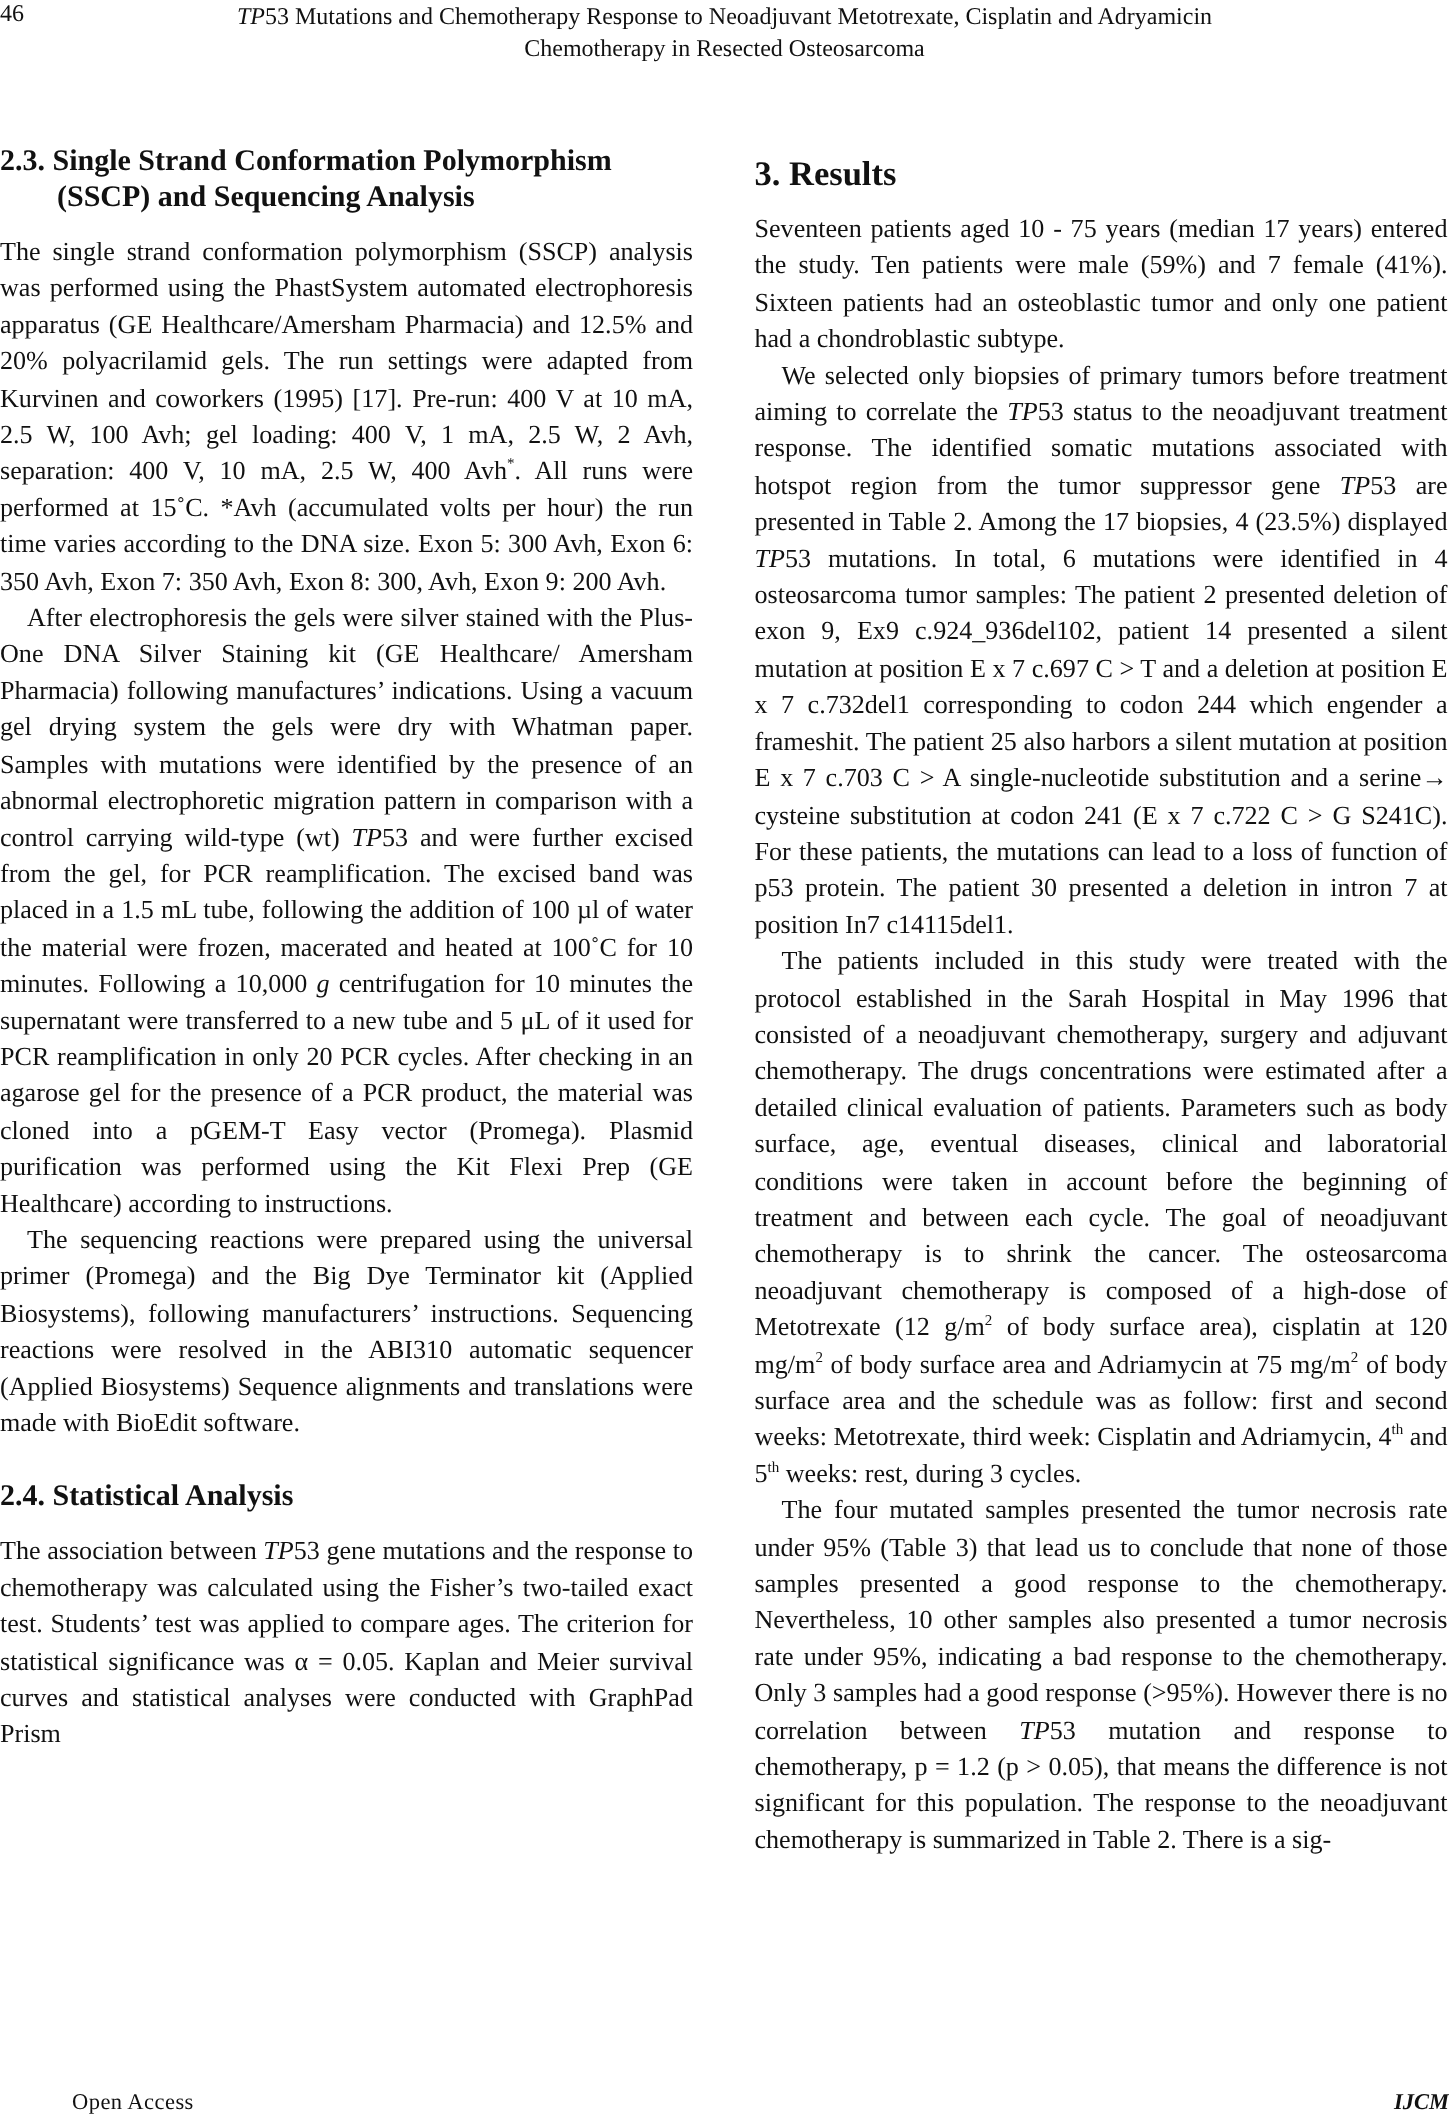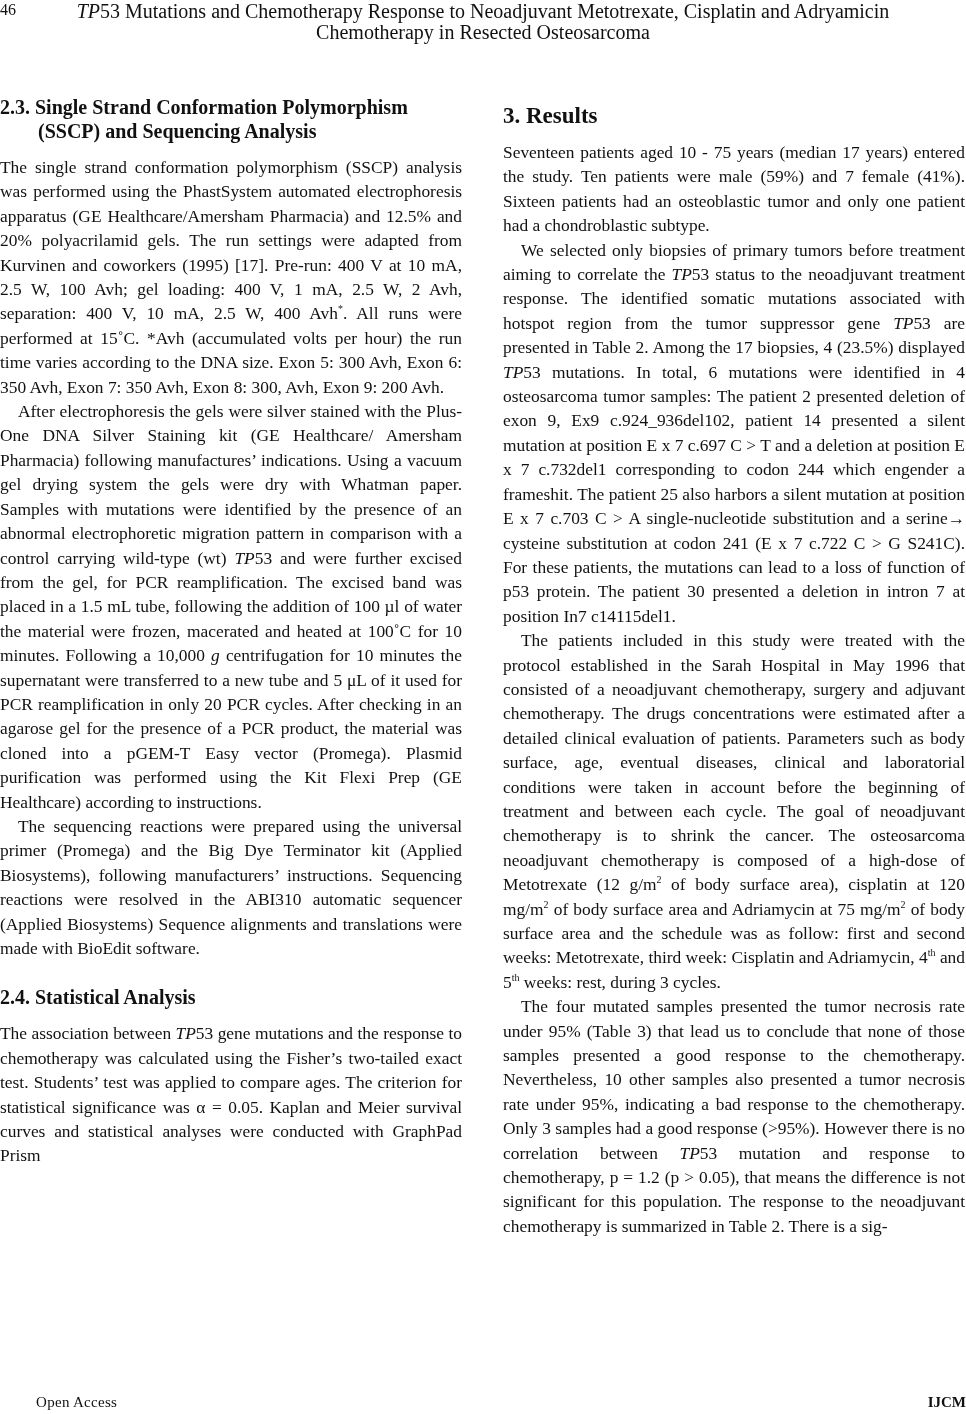--- a/index.html
+++ b/index.html
@@ -2,38 +2,38 @@
 <html><head>
 <meta charset="utf-8">
 <style>
   html, body { margin: 0; padding: 0; background: #ffffff; }
   body {
     width: 966px; height: 1414px; position: relative; overflow: hidden;
     font-family: "Liberation Serif", "DejaVu Serif", serif; color: #111;
   }
   .header { position: absolute; top: 0; left: 0; width: 966px; height: 44px; }
   .page-num { position: absolute; left: 0; top: 1px; font-size: 16px; }
-  .running-title { position: absolute; left: 60px; right: 60px; top: 1px; text-align: center; font-size: 20px; line-height: 21px; }
+  .running-title { position: absolute; left: 60px; right: 60px; top: 1px; text-align: center; font-size: 16px; line-height: 21px; }
   .col { position: absolute; top: 70px; width: 462px; font-size: 17.4px; line-height: 24.4px; }
   .col-left { left: 0; }
   .col-right { left: 503px; top: 74px; }
   p { margin: 0; text-align: justify; hyphens: none; }
   p.indent { text-indent: 18px; }
   h2 { font-size: 20px; font-weight: bold; margin: 0; line-height: 24px; }
   h2.sub { padding-left: 38px; text-indent: -38px; }
   h2.results { font-size: 23px; margin: 30px 0 12px 0; }
   .gap-before { margin-top: 25px; }
   .gap-after { margin-bottom: 12px; }
   i { font-style: italic; }
   b { font-weight: normal; }
   sup { font-size: 10px; vertical-align: super; line-height: 0; }
   sub { font-size: 10px; vertical-align: sub; line-height: 0; }
   .footer { position: absolute; top: 1394px; left: 0; width: 966px; height: 20px; font-size: 15px; }
-  .footer-left { position: absolute; left: 0; top: 0; letter-spacing: 0.3px; padding-left: 36px; }
-  .footer-right { position: absolute; right: 0; top: 0; font-weight: bold; }
+  .footer-left { position: absolute; left: 12px; top: 0; letter-spacing: 0.3px; padding-left: 36px; }
+  .footer-right { position: absolute; right: 0; top: 0; font-style: italic; font-weight: bold; }
 </style>
 </head>
 <body>
 
 <div class="header">
   <span class="page-num">46</span>
   <div class="running-title">
     <i>TP</i><span>53 Mutations and Chemotherapy Response to Neoadjuvant Metotrexate, Cisplatin and Adryamicin</span><br>
     <span>Chemotherapy in Resected Osteosarcoma</span>
   </div>

